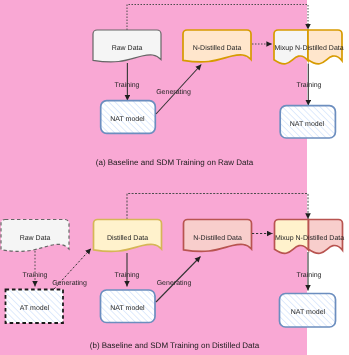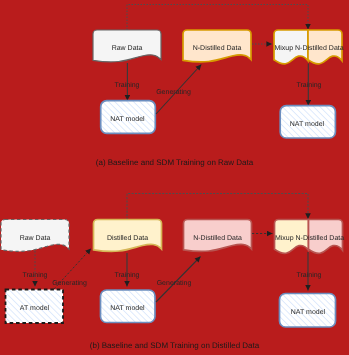--- a/index.html
+++ b/index.html
@@ -1,17 +1,17 @@
 <!DOCTYPE html>
 <html><head>
 <meta charset="utf-8">
 <style>
   html,body{margin:0;padding:0;background:#ffffff;}
   body{width:349px;height:355px;overflow:hidden;font-family:"Liberation Sans",sans-serif;}
-  #root{position:relative;width:349px;height:355px;background:#b91c1c;}
+  #root{position:relative;width:307px;height:355px;background:#f9a8d4;}
   svg{display:block;}
   text{-webkit-font-smoothing:antialiased;text-rendering:geometricPrecision;}
   .nlbl{font-family:"Liberation Sans",sans-serif;font-size:7px;fill:#262626;}
   .elbl{font-family:"Liberation Sans",sans-serif;font-size:7px;fill:#262626;}
   .cap{font-family:"Liberation Sans",sans-serif;font-size:8px;fill:#1a1a1a;}
 </style>
 </head>
 <body>
 
 <div id="root">

